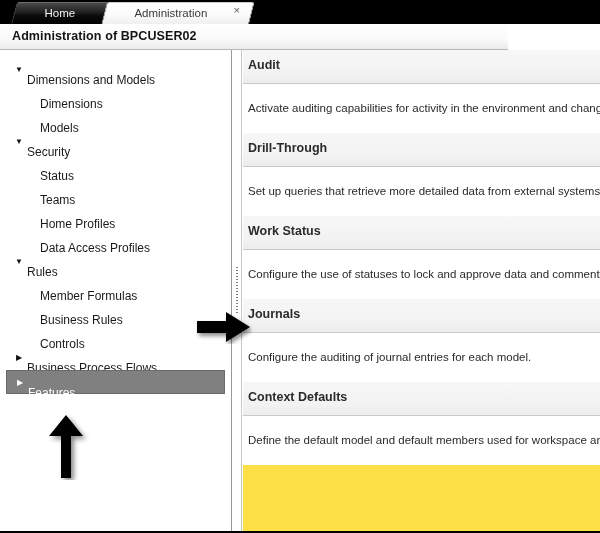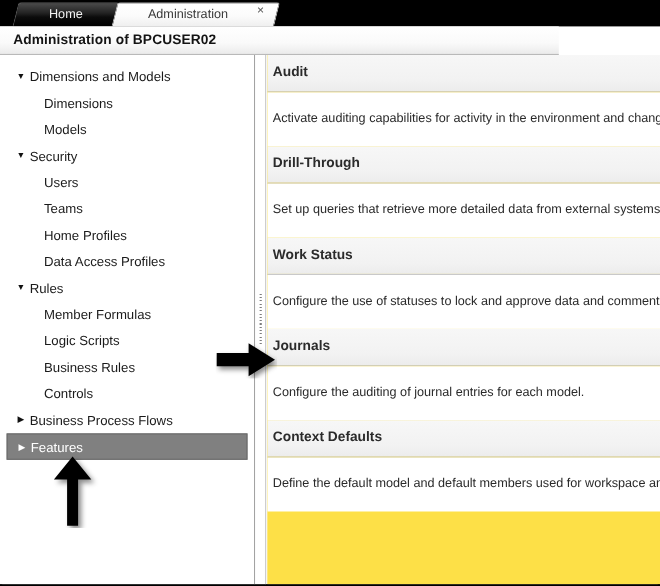--- a/index.html
+++ b/index.html
@@ -145,21 +145,21 @@
     top: 0;
     width: 10px;
     height: 24px;
     line-height: 24px;
     font-size: 8px;
     color: #111;
     text-align: center;
   }
   .tree-node .node-label {
     position: absolute;
-    top: 0;
+    top: 10px;
     line-height: 24px;
   }
   .level-0 .node-label { left: 27px; }
   .level-1 .node-label { left: 40px; }
 
   .tree-node.selected {
     background: #808080;
     border: 1px solid #6a6a6a;
     margin: 0 6px 0 6px;
     height: 24px;
@@ -266,40 +266,37 @@
           <span class="node-label">Dimensions</span>
         </div>
         <div class="tree-node level-1">
           <span class="node-label">Models</span>
         </div>
         <div class="tree-node level-0">
           <span class="twisty">▼</span>
           <span class="node-label">Security</span>
         </div>
         <div class="tree-node level-1">
-          <span class="node-label">Users</span>
+          <span class="node-label">Status</span>
         </div>
         <div class="tree-node level-1">
           <span class="node-label">Teams</span>
         </div>
         <div class="tree-node level-1">
           <span class="node-label">Home Profiles</span>
         </div>
         <div class="tree-node level-1">
           <span class="node-label">Data Access Profiles</span>
         </div>
         <div class="tree-node level-0">
           <span class="twisty">▼</span>
           <span class="node-label">Rules</span>
         </div>
         <div class="tree-node level-1">
           <span class="node-label">Member Formulas</span>
-        </div>
-        <div class="tree-node level-1">
-          <span class="node-label">Logic Scripts</span>
         </div>
         <div class="tree-node level-1">
           <span class="node-label">Business Rules</span>
         </div>
         <div class="tree-node level-1">
           <span class="node-label">Controls</span>
         </div>
         <div class="tree-node level-0">
           <span class="twisty">▶</span>
           <span class="node-label">Business Process Flows</span>

